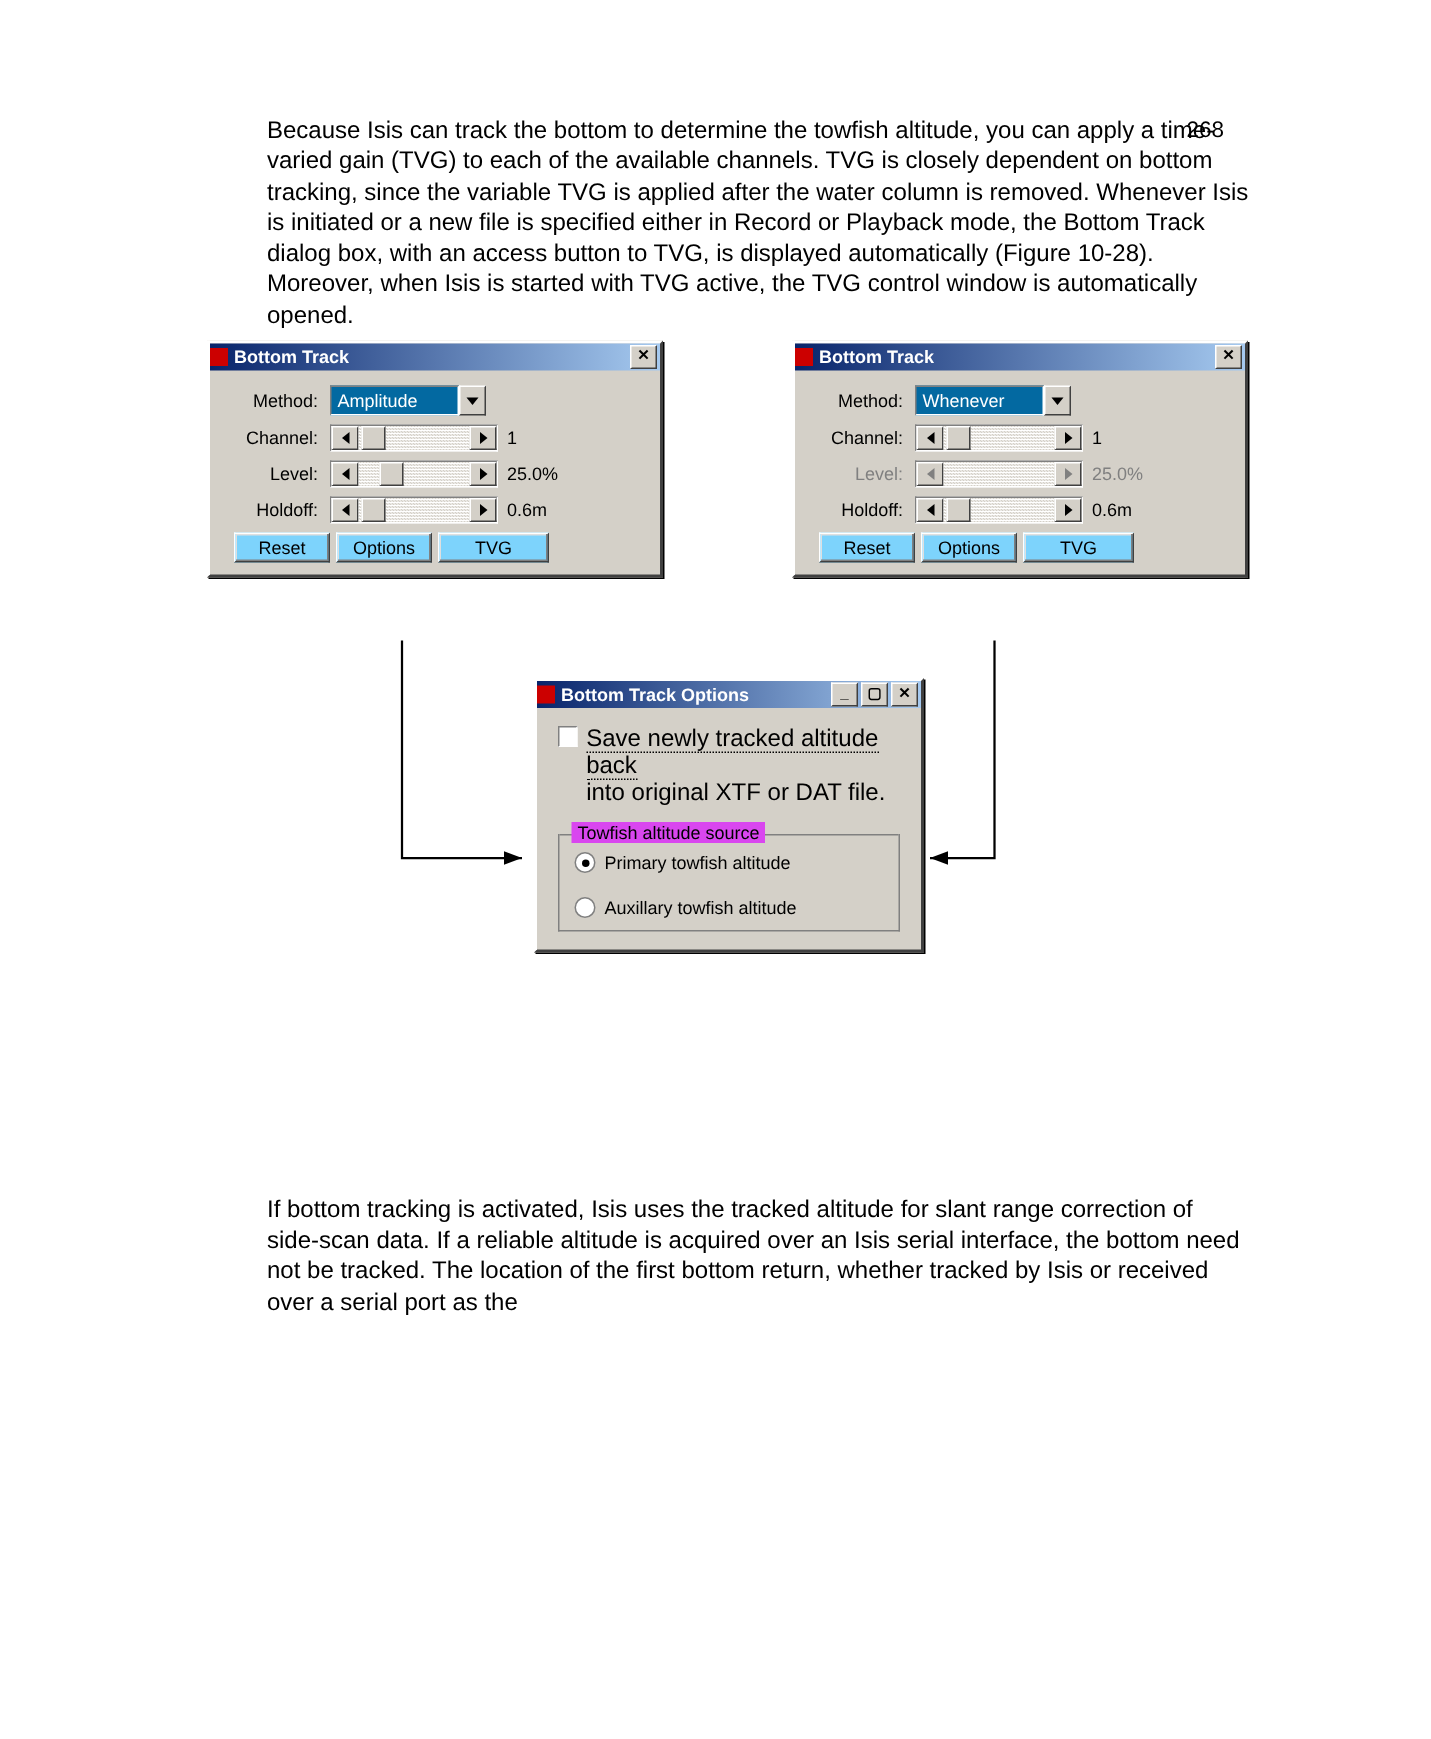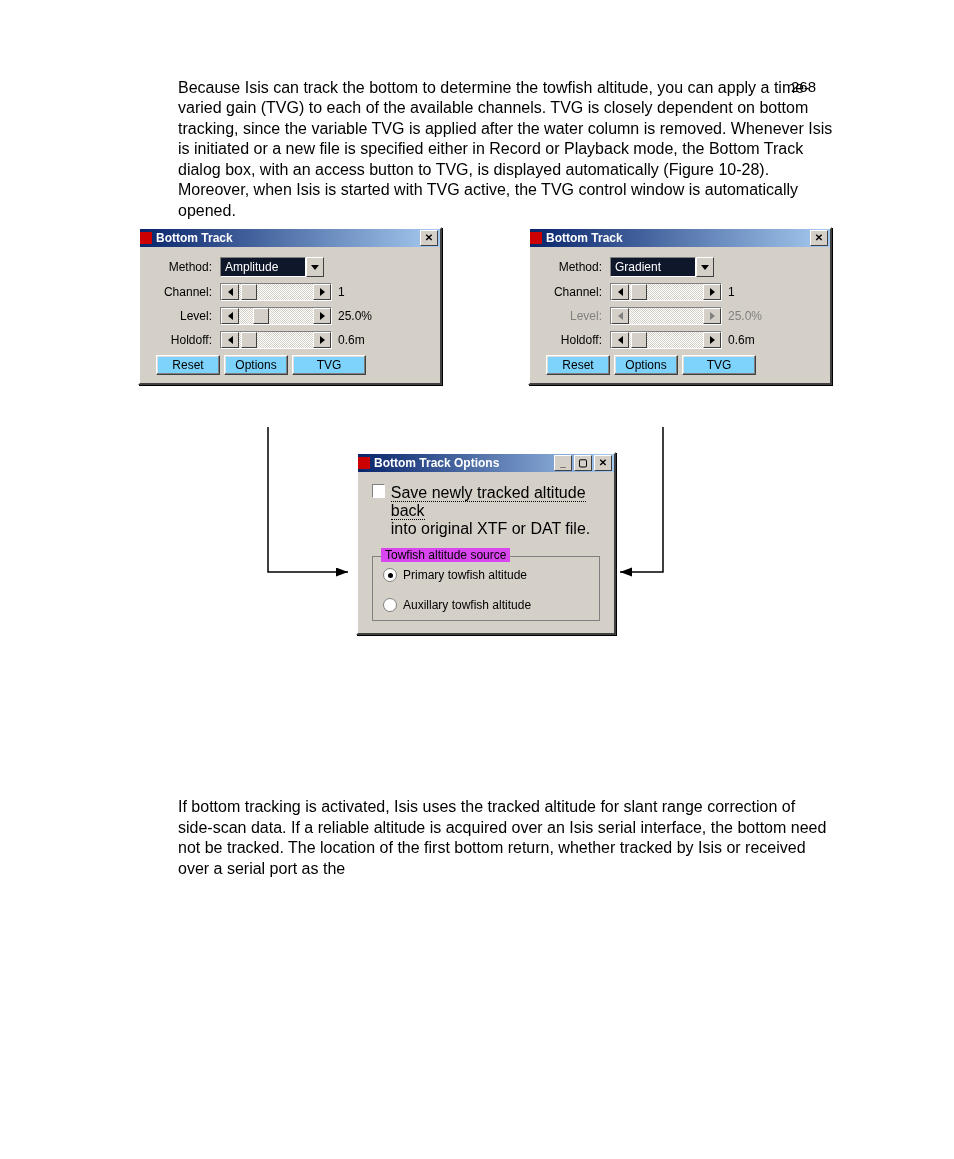--- a/index.html
+++ b/index.html
@@ -92,21 +92,21 @@
     text-align: right;
     margin-right: 8px;
   }
   .disabled { color: #808080; }
   .combo {
     display: inline-flex;
     align-items: stretch;
     height: 20px;
   }
   .combo .combo-text {
-    background: #0f172a;
+    background: #0369a1;
     color: #fff;
     width: 76px;
     padding: 2px 4px;
     border: 1px solid;
     border-color: #808080 #fff #fff #808080;
     font-size: 12px;
   }
   .combo .combo-btn {
     width: 16px;
     background: #d4d0c8;
@@ -306,21 +306,21 @@
     <div class="dialog" style="left:390px; top:0px; width:300px;">
       <div class="titlebar">
         <span class="appicon"></span>
         <span class="title-text">Bottom Track</span>
         <span class="sysbtn">✕</span>
       </div>
       <div class="dlg-body">
         <div class="row">
           <span class="lbl">Method:</span>
           <span class="combo">
-            <span class="combo-text">Gradient</span>
+            <span class="combo-text">Whenever</span>
             <span class="combo-btn">
                 <span class="tri-down"></span>
               </span>
           </span>
         </div>
 
         <div class="row">
           <span class="lbl">Channel:</span>
           <span class="scrollbar">
             <span class="sbtn">

